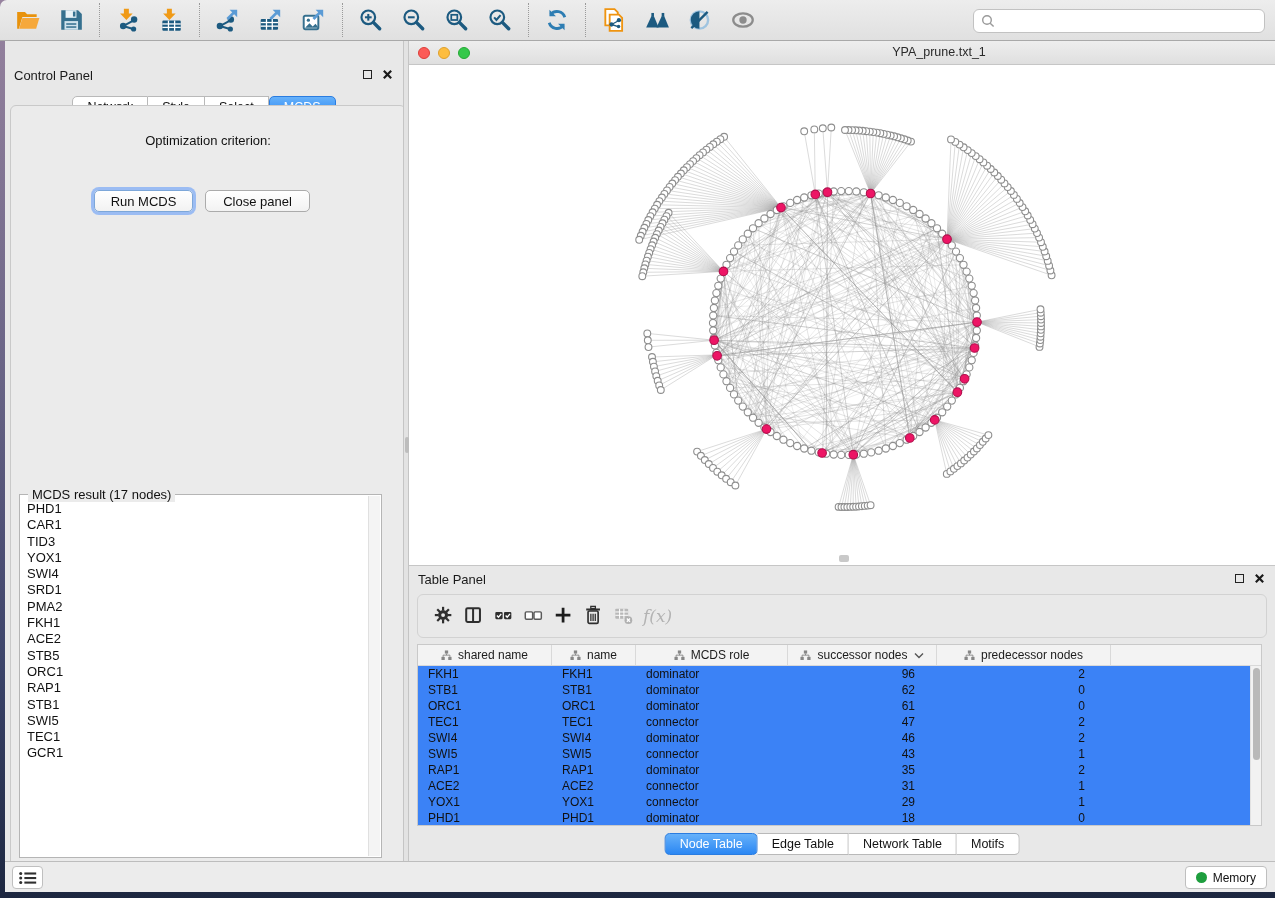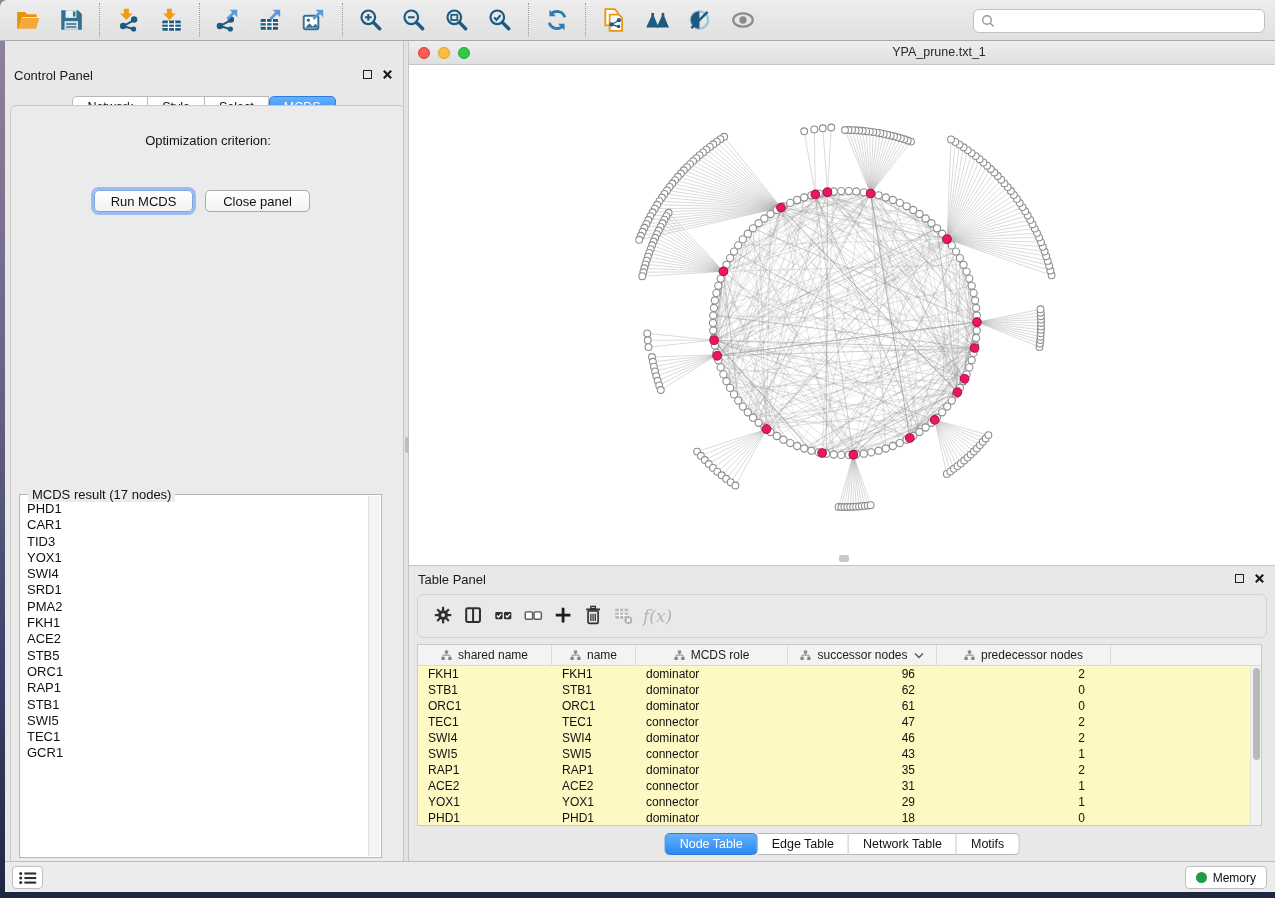--- a/index.html
+++ b/index.html
@@ -104,21 +104,21 @@
   .net-hscroll { position:absolute; bottom:3px; left:430px; width:10px; height:7px; background:#c9c9c9;
     border-radius:2px; }
 
   
   #table-panel { position:absolute; left:0; top:524px; width:866px; height:296px; background:#e8e8e8;
     border-top:1px solid #c6c6c6; }
   .tp-toolbar { position:absolute; top:28px; left:8px; right:8px; height:44px; background:#e9e9e9;
     border:1px solid #d2d2d2; border-radius:6px; display:flex; align-items:center; gap:8px; padding-left:15px; }
   .tp-toolbar .tb-icon { width:22px; height:22px; }
   .fx-label { font-family:"DejaVu Serif", serif; font-style:italic; font-size:17px; color:#b3b3b3; cursor:default; }
-  .tp-table { position:absolute; top:78px; left:8px; width:845px; height:182px; background:#fef9c3;
+  .tp-table { position:absolute; top:78px; left:8px; width:845px; height:182px; background:#3b82f6;
     border:1px solid #c9c9c9; }
   .tbl-header { display:flex; height:21px; background:#f3f3f3; border-bottom:1px solid #d9d9d9;
     font-size:12px; color:#1c1c1c; }
   .th-cell { display:flex; align-items:center; justify-content:center; gap:6px;
     border-right:1px solid #d9d9d9; height:100%; cursor:pointer; }
   .tbl-rows { position:absolute; top:21px; left:0; right:11px; bottom:0; overflow:hidden; }
   .tbl-row { display:flex; height:16px; font-size:12px; color:#111; align-items:center; cursor:default; }
   .td { overflow:hidden; white-space:nowrap; }
   .tbl-vscroll { position:absolute; top:21px; right:0; bottom:0; width:11px; background:#f2f2f2;
     border-left:1px solid #e2e2e2; }

